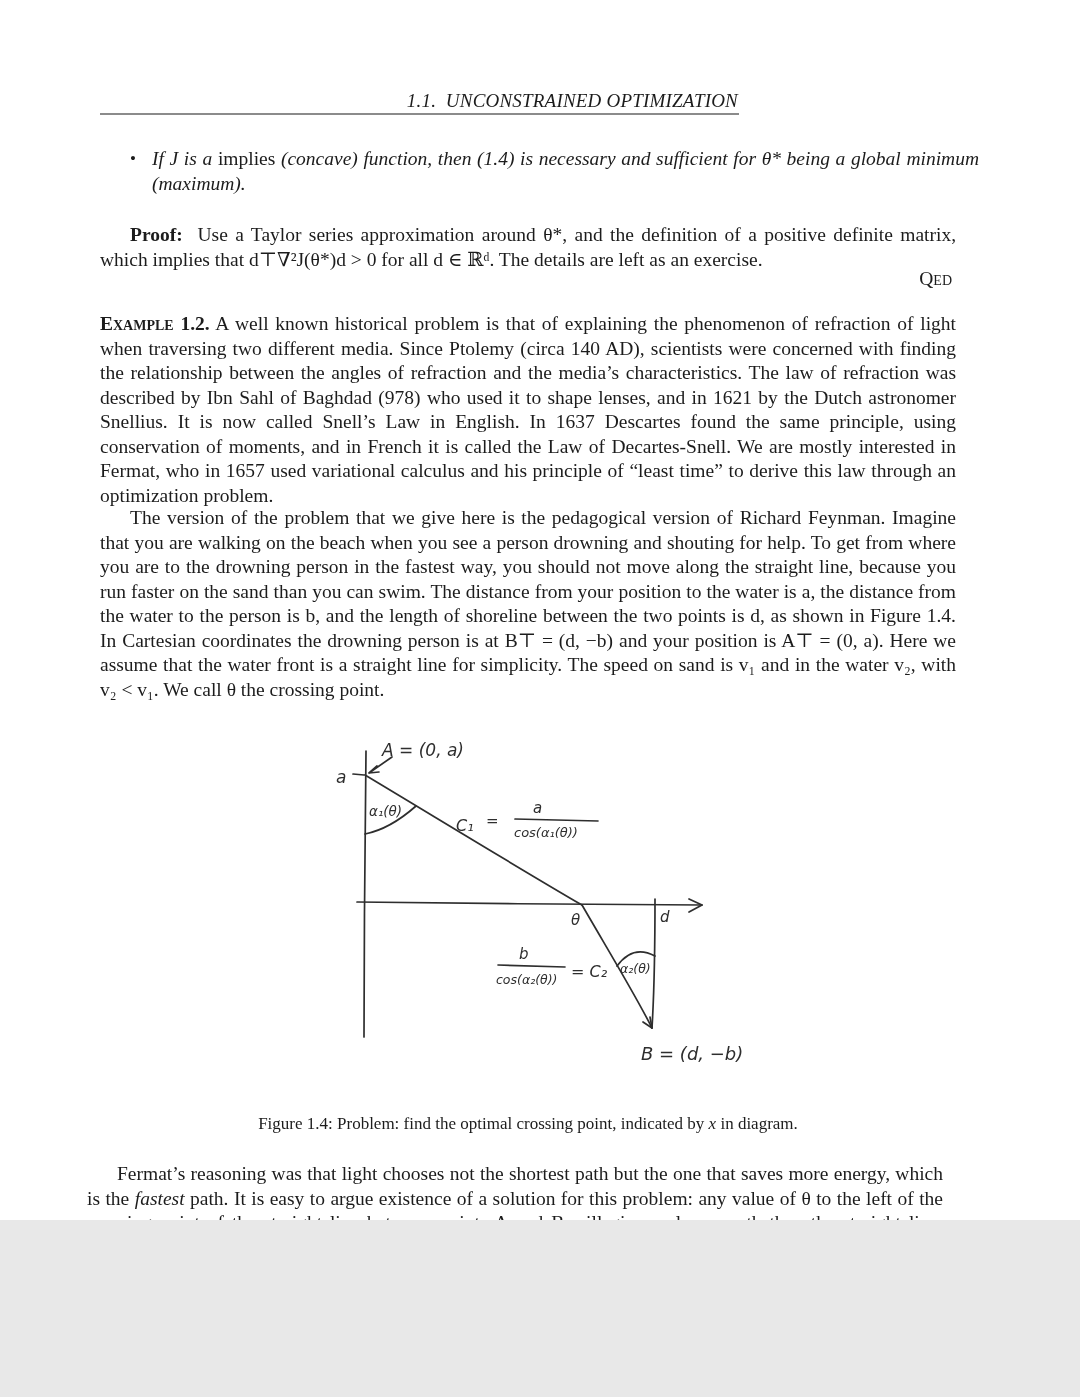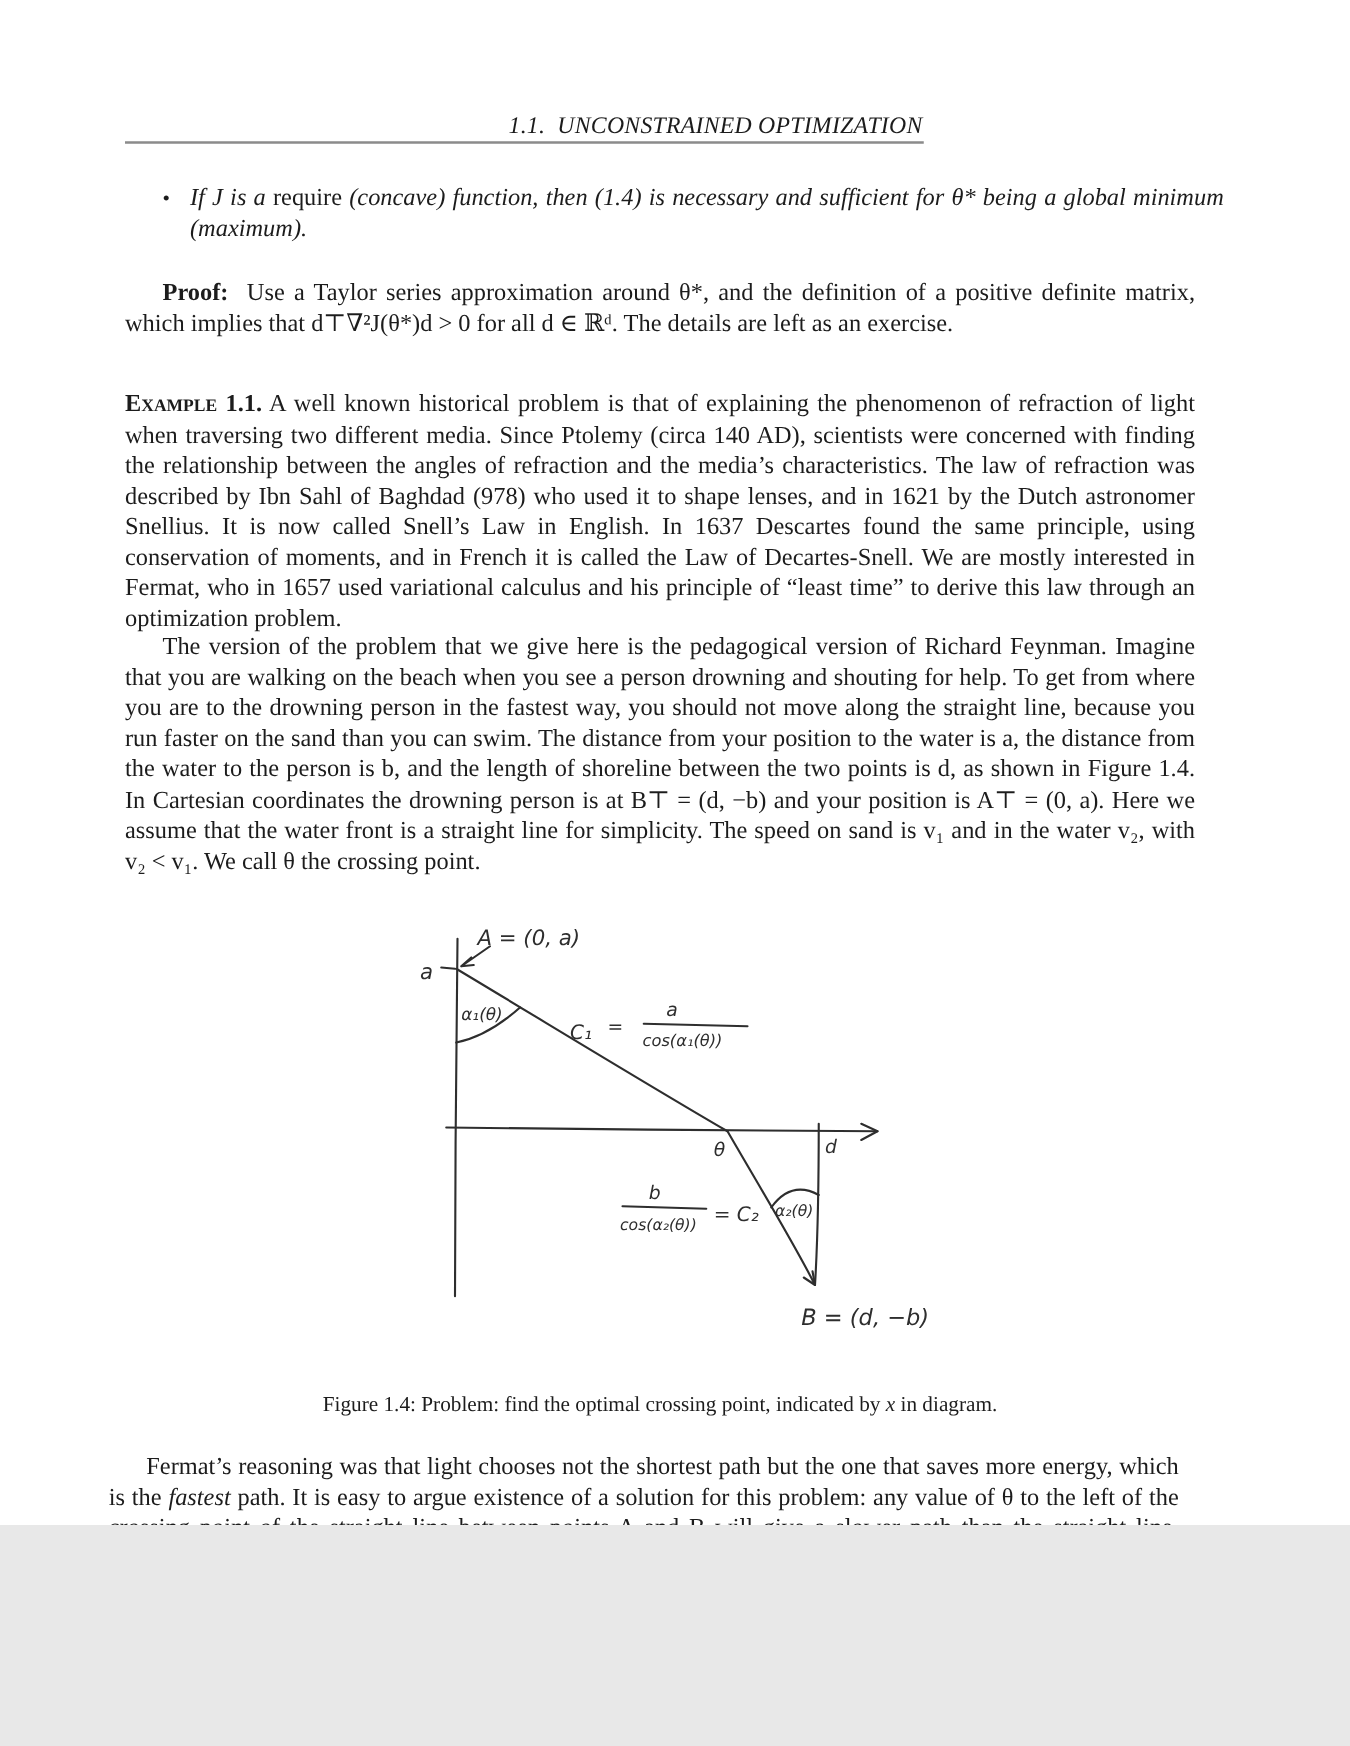--- a/index.html
+++ b/index.html
@@ -60,29 +60,30 @@
 </style>
 </head>
 <body>
 
 <div class="page">
 
   <div class="abs header-title" style="left:100px;top:90px;width:638px;">1.1. UNCONSTRAINED OPTIMIZATION</div>
   <div class="abs rule" style="left:100px;top:113px;width:639px;"></div>
 
   <div class="abs body-text italic bullet-wrap" style="left:128px;top:147px;width:827px;">
-    <span class="bullet-mark roman">•</span><span>If J is a </span><span class="roman">require</span><span> (concave) function, then (1.4) is necessary and sufficient for θ* being a global minimum (maximum).</span>
+    <span class="bullet-mark roman">•</span><span>If J is a </span><span class="roman">implies</span><span> (concave) function, then (1.4) is necessary and sufficient for θ* being a global minimum (maximum).</span>
   </div>
 
   <div class="abs body-text indent" style="left:100px;top:223px;width:856px;">
     <span class="bold">Proof:</span>&nbsp;&nbsp;<span>Use a Taylor series approximation around θ*, and the definition of a positive definite matrix, which implies that d⊤∇²J(θ*)d &gt; 0 for all d ∈ ℝᵈ. The details are left as an exercise.</span>
   </div>
+  <div class="abs qed" style="left:100px;top:268px;width:852px;">Qed</div>
 
   <div class="abs body-text" style="left:100px;top:312px;width:856px;">
-    <span class="sc bold">Example 1.1.</span>
+    <span class="sc bold">Example 1.2.</span>
     <span>A well known historical problem is that of explaining the phenomenon of refraction of light when traversing two different media. Since Ptolemy (circa 140 AD), scientists were concerned with finding the relationship between the angles of refraction and the media’s characteristics. The law of refraction was described by Ibn Sahl of Baghdad (978) who used it to shape lenses, and in 1621 by the Dutch astronomer Snellius. It is now called Snell’s Law in English. In 1637 Descartes found the same principle, using conservation of moments, and in French it is called the Law of Decartes-Snell. We are mostly interested in Fermat, who in 1657 used variational calculus and his principle of “least time” to derive this law through an optimization problem.</span>
   </div>
 
   <div class="abs body-text indent" style="left:100px;top:506px;width:856px;">The version of the problem that we give here is the pedagogical version of Richard Feynman. Imagine that you are walking on the beach when you see a person drowning and shouting for help. To get from where you are to the drowning person in the fastest way, you should not move along the straight line, because you run faster on the sand than you can swim. The distance from your position to the water is a, the distance from the water to the person is b, and the length of shoreline between the two points is d, as shown in Figure 1.4. In Cartesian coordinates the drowning person is at B⊤ = (d, −b) and your position is A⊤ = (0, a). Here we assume that the water front is a straight line for simplicity. The speed on sand is v₁ and in the water v₂, with v₂ &lt; v₁. We call θ the crossing point.</div>
 
   <svg class="abs fig" style="left:330px;top:733px;" width="440" height="350" viewBox="0 0 440 350">
 
     <path d="M36,18 C35,110 34,210 34,304"></path>
 
     <path d="M27,169 C140,170 260,172 372,172"></path>

